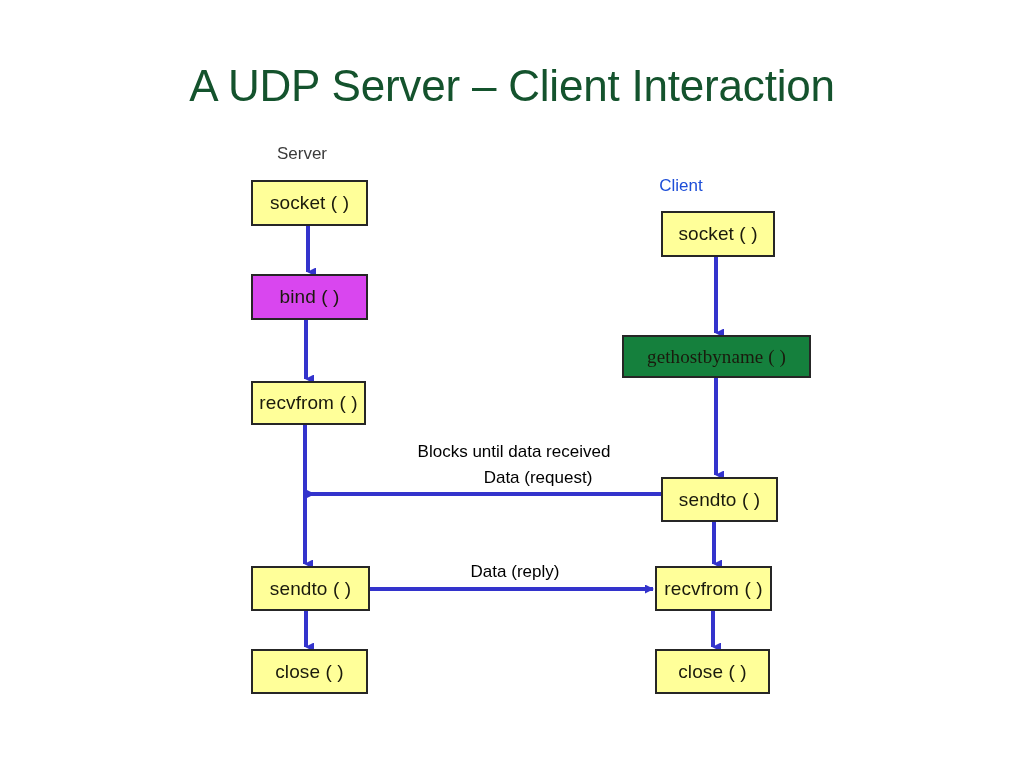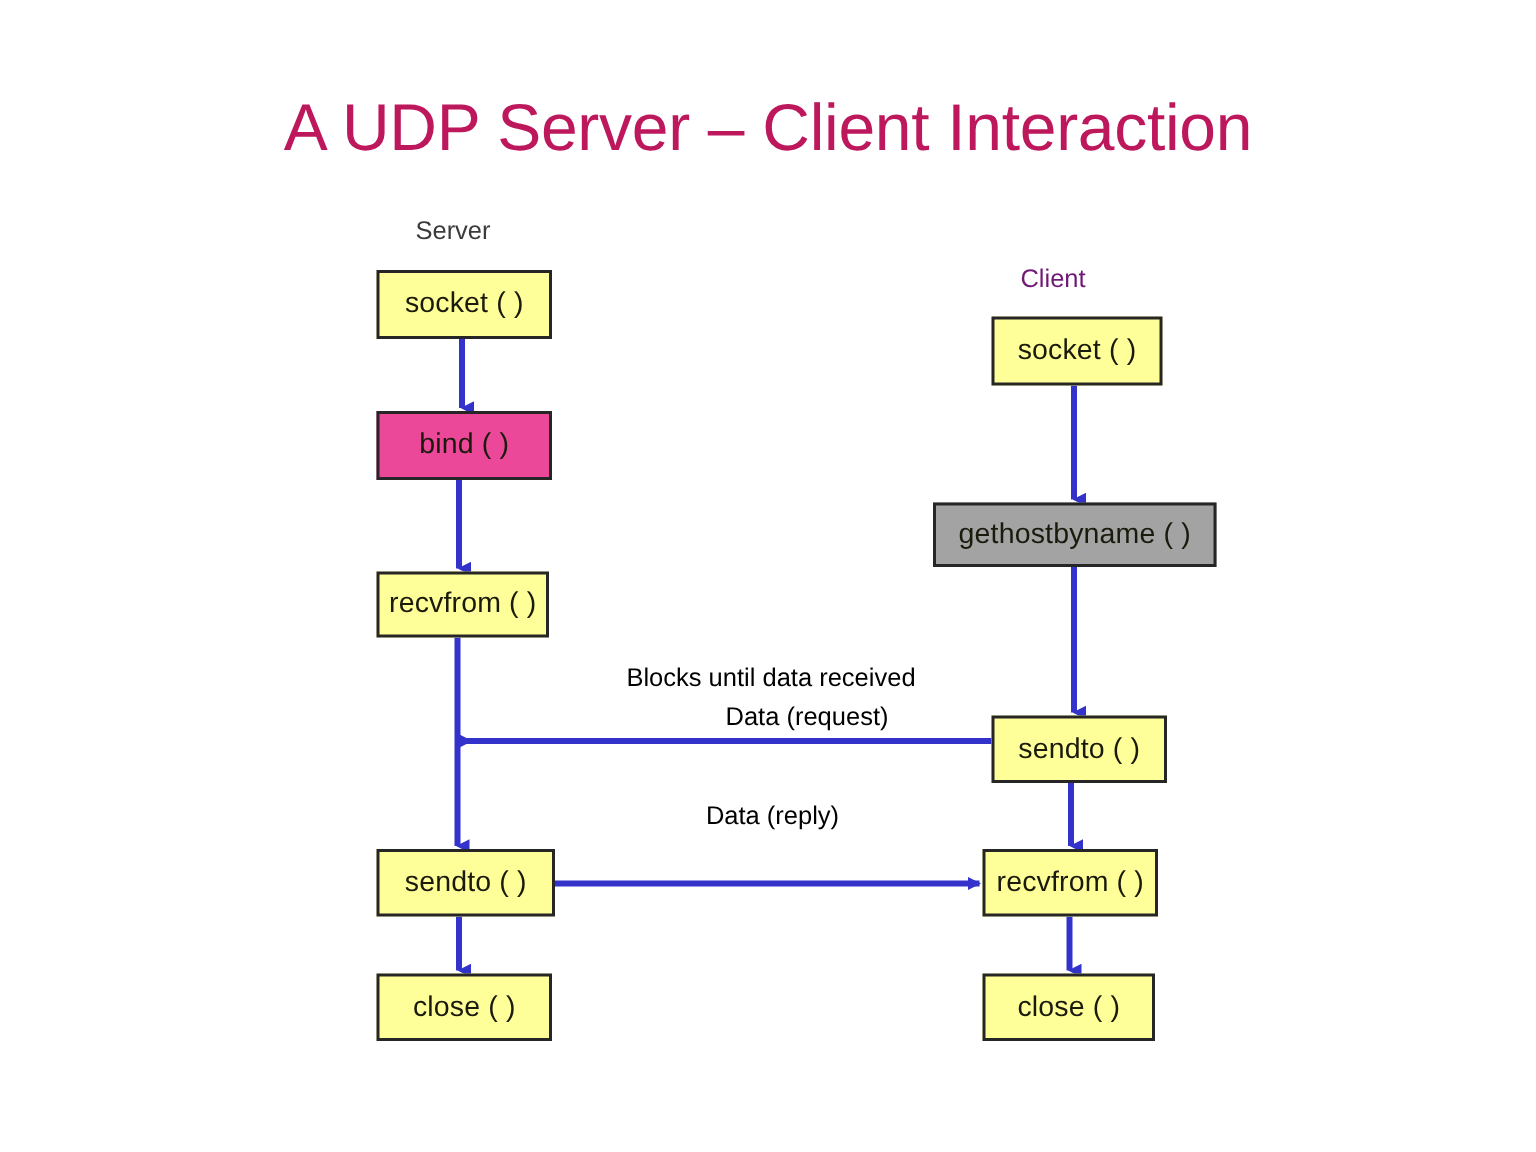--- a/index.html
+++ b/index.html
@@ -24,21 +24,21 @@
   }
   #slide-title {
     position: absolute;
     left: 0;
     top: 32px;
     width: 1024px;
     text-align: center;
     font-size: 44px;
     font-weight: normal;
     letter-spacing: -0.2px;
-    color: #be185d;
+    color: #14532d;
     white-space: nowrap;
   }
   #diagram {
     position: absolute;
     left: 0;
     top: 0;
     width: 1024px;
     height: 768px;
   }
   #wires {
@@ -109,34 +109,34 @@
           <line x1="716" y1="378" x2="716" y2="475" marker-end="url(#arrow-down)" stroke="#3333cc" stroke-width="4"></line>
           <line x1="714" y1="522" x2="714" y2="564" marker-end="url(#arrow-down)" stroke="#3333cc" stroke-width="4"></line>
           <line x1="713" y1="611" x2="713" y2="647" marker-end="url(#arrow-down)" stroke="#3333cc" stroke-width="4"></line>
           <line x1="661" y1="494" x2="307" y2="494" marker-end="url(#arrow-left)" stroke="#3333cc" stroke-width="4"></line>
           <line x1="370" y1="589" x2="653" y2="589" marker-end="url(#arrow-right)" stroke="#3333cc" stroke-width="4"></line>
         </g>
     </svg>
 
     <div id="column-labels">
         <div class="col-label" style="left: 302px; top: 144px; color: rgb(59, 59, 59);">Server</div>
-        <div class="col-label" style="left: 702px; top: 176px; color: #701a75;">Client</div>
+        <div class="col-label" style="left: 681px; top: 176px; color: #1d4ed8;">Client</div>
       </div>
     <div id="node-layer">
         <div class="node" style="left: 251px; top: 180px; width: 117px; height: 46px; background: rgb(255, 255, 153); border-color: rgb(38, 38, 38);">socket ( )</div>
-        <div class="node" style="left: 251px; top: 274px; width: 117px; height: 46px; background: #ec4899; border-color: rgb(38, 38, 38);">bind ( )</div>
+        <div class="node" style="left: 251px; top: 274px; width: 117px; height: 46px; background: #d946ef; border-color: rgb(38, 38, 38);">bind ( )</div>
         <div class="node" style="left: 251px; top: 381px; width: 115px; height: 44px; background: rgb(255, 255, 153); border-color: rgb(38, 38, 38);">recvfrom ( )</div>
         <div class="node" style="left: 251px; top: 566px; width: 119px; height: 45px; background: rgb(255, 255, 153); border-color: rgb(38, 38, 38);">sendto ( )</div>
         <div class="node" style="left: 251px; top: 649px; width: 117px; height: 45px; background: rgb(255, 255, 153); border-color: rgb(38, 38, 38);">close ( )</div>
         <div class="node" style="left: 661px; top: 211px; width: 114px; height: 46px; background: rgb(255, 255, 153); border-color: rgb(38, 38, 38);">socket ( )</div>
-        <div class="node" style="left: 622px; top: 335px; width: 189px; height: 43px; background: #a3a3a3; border-color: rgb(38, 38, 38);">gethostbyname ( )</div>
+        <div class="node" style="left: 622px; top: 335px; width: 189px; height: 43px; background: #15803d; border-color: rgb(38, 38, 38); font-family: Liberation Serif, serif;">gethostbyname ( )</div>
         <div class="node" style="left: 661px; top: 477px; width: 117px; height: 45px; background: rgb(255, 255, 153); border-color: rgb(38, 38, 38);">sendto ( )</div>
         <div class="node" style="left: 655px; top: 566px; width: 117px; height: 45px; background: rgb(255, 255, 153); border-color: rgb(38, 38, 38);">recvfrom ( )</div>
         <div class="node" style="left: 655px; top: 649px; width: 115px; height: 45px; background: rgb(255, 255, 153); border-color: rgb(38, 38, 38);">close ( )</div>
       </div>
     <div id="edge-label-layer">
         <div class="edge-label" style="left: 514px; top: 442px;">Blocks until data received</div>
         <div class="edge-label" style="left: 514px; top: 468px; margin-left: 24px;">Data (request)</div>
-        <div class="edge-label" style="left: 515px; top: 534px;">Data (reply)</div>
+        <div class="edge-label" style="left: 515px; top: 562px;">Data (reply)</div>
       </div>
 
   </div>
 </div>
 
 </body></html>

